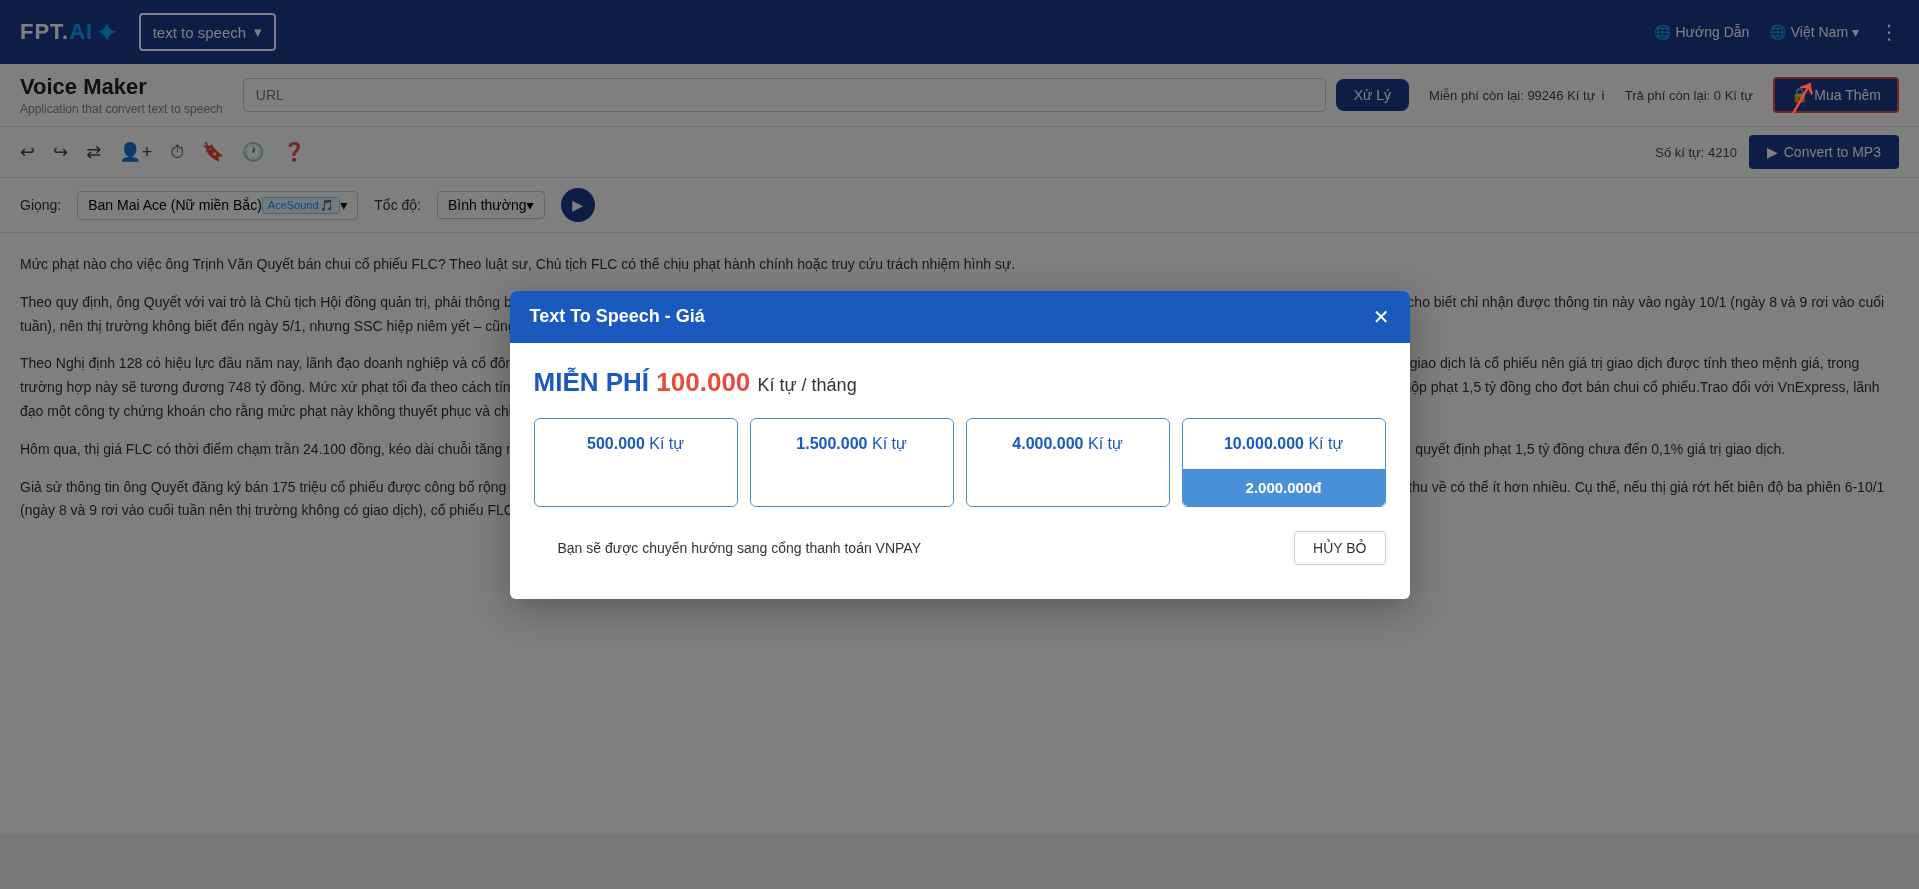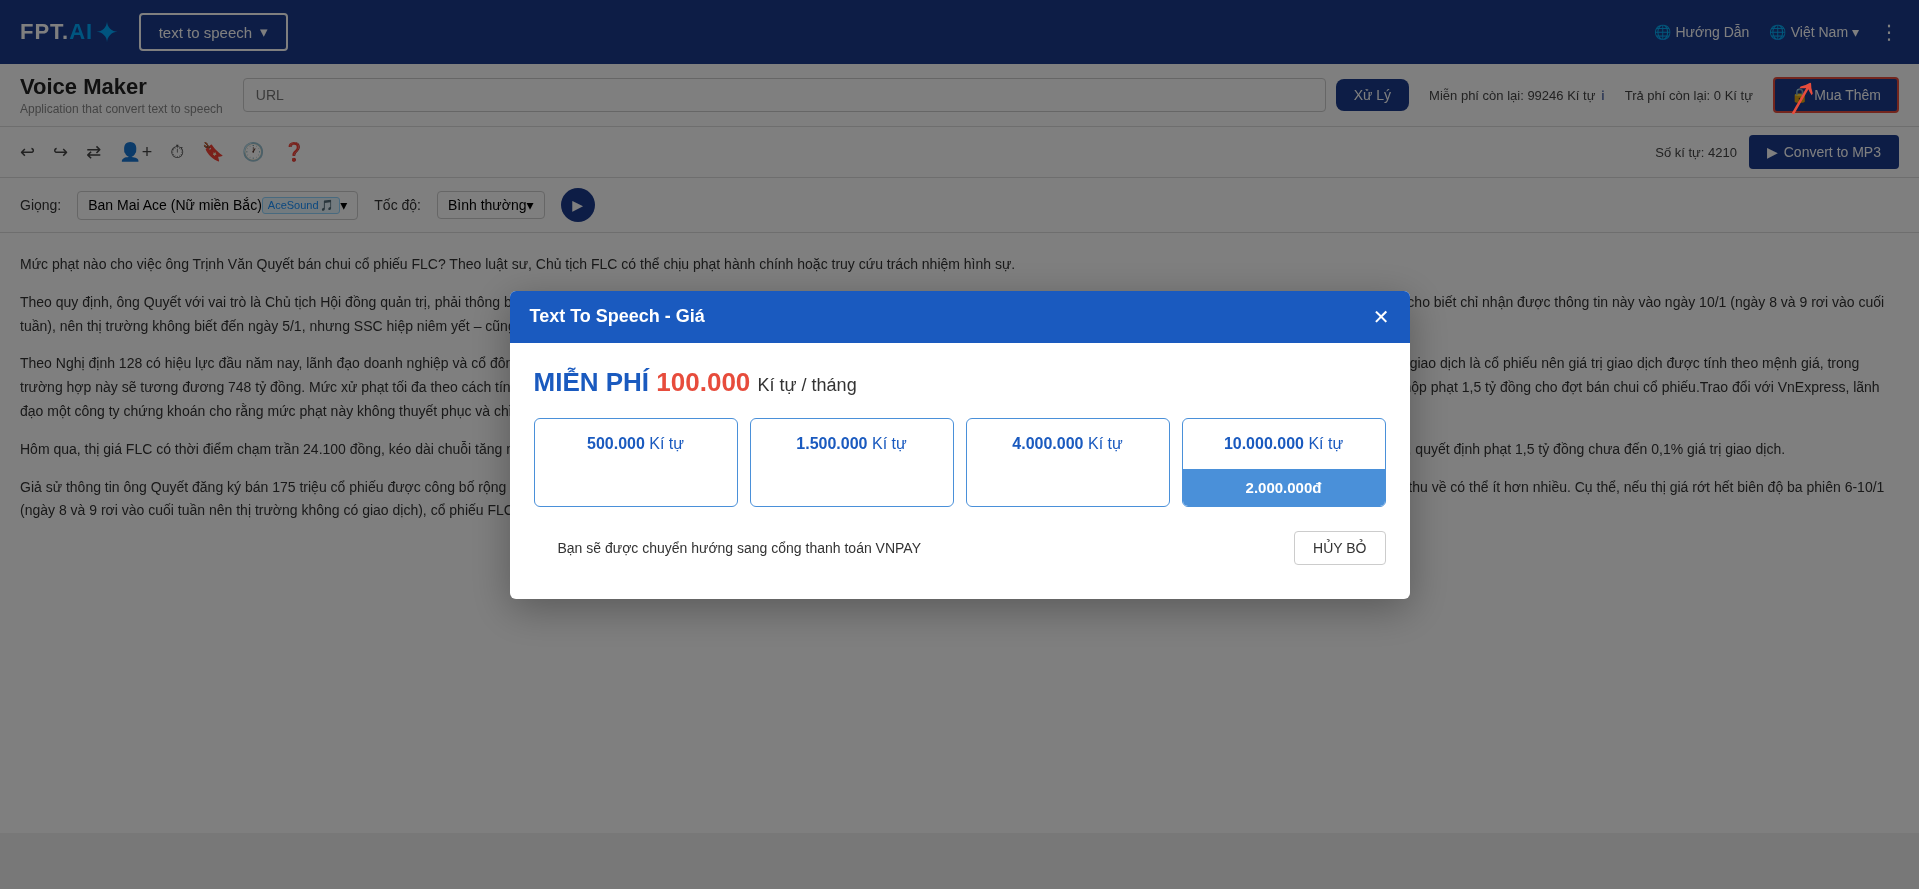--- a/index.html
+++ b/index.html
@@ -20,21 +20,21 @@
       color: white;
       font-size: 22px;
       font-weight: bold;
       letter-spacing: 1px;
     }
     .logo-icon { color: #00aaff; font-size: 28px; margin-left: 2px; }
     .tts-button {
       background: transparent;
       border: 2px solid white;
       color: white;
-      padding: 8px 18px;
+      padding: 8px 12px;
       border-radius: 4px;
       cursor: pointer;
       font-size: 15px;
       display: flex;
       align-items: center;
       gap: 8px;
     }
     .top-nav-right { display: flex; align-items: center; gap: 20px; color: white; font-size: 14px; }
     .nav-link { color: white; text-decoration: none; display: flex; align-items: center; gap: 4px; cursor: pointer; }
     .nav-dots { font-size: 20px; cursor: pointer; color: white; }

